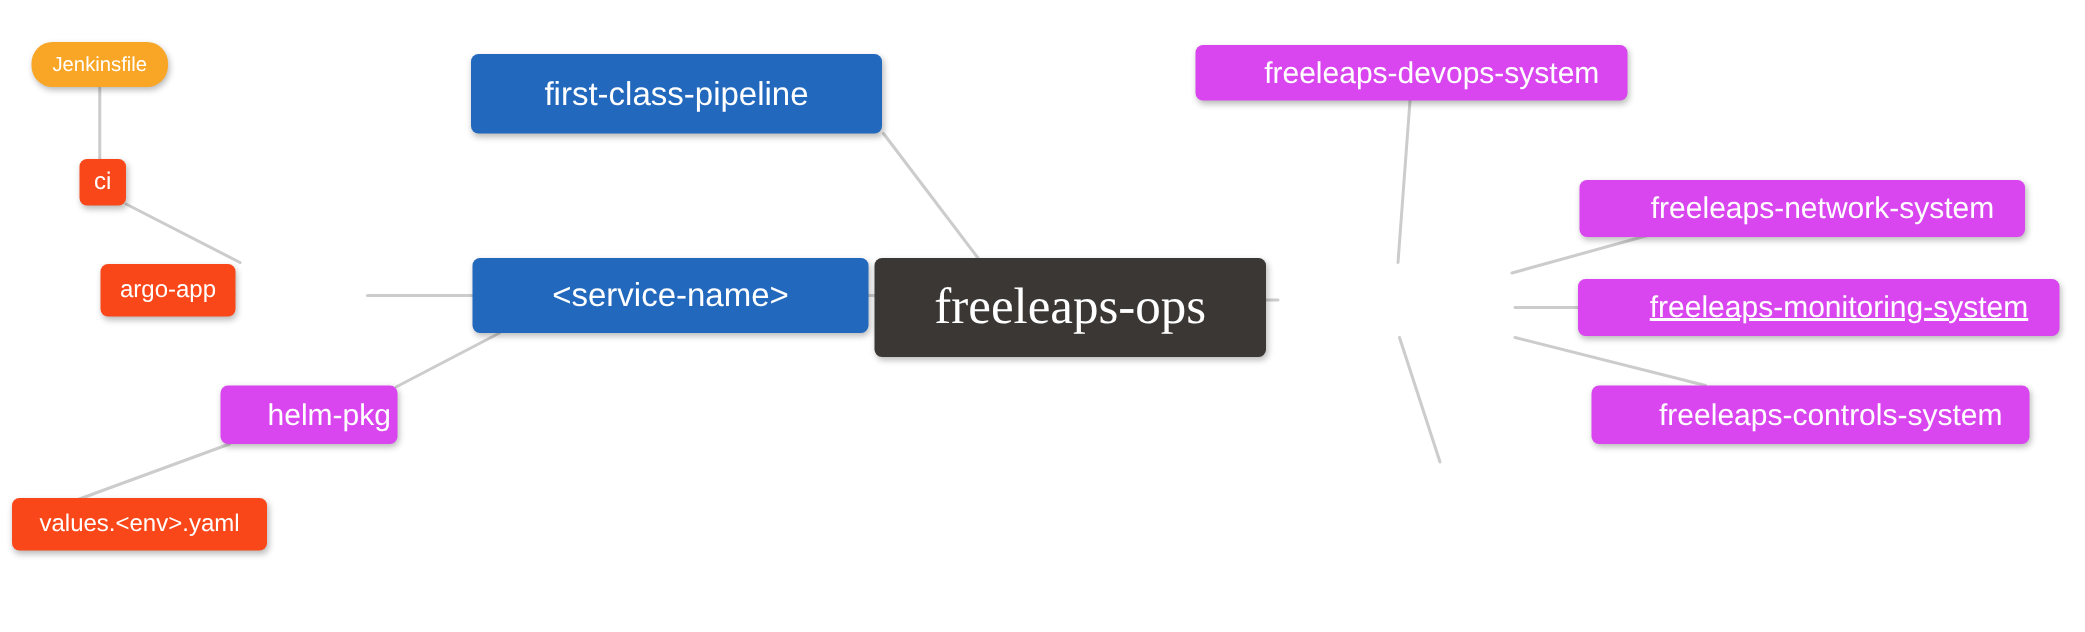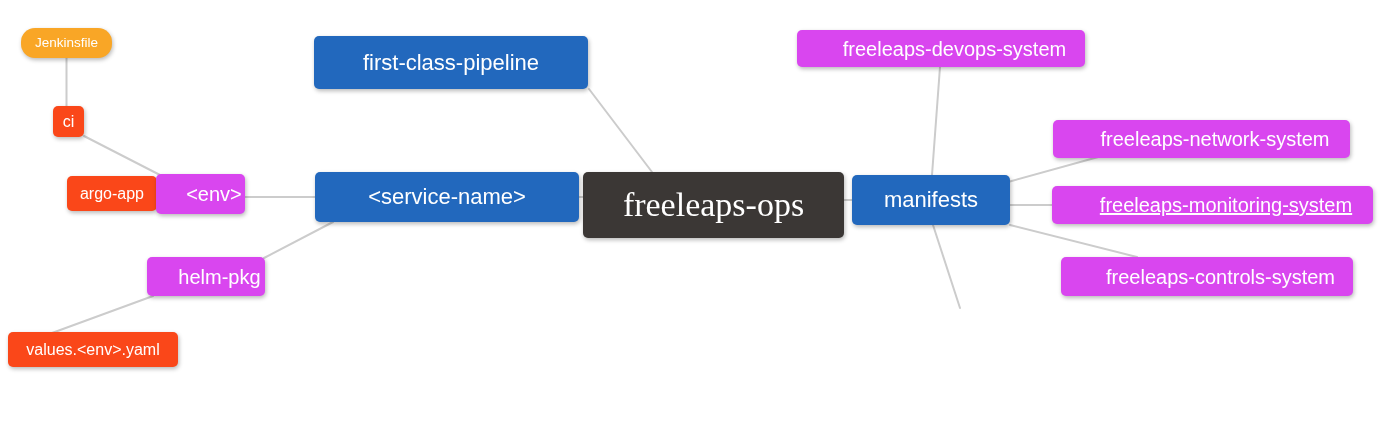--- a/index.html
+++ b/index.html
@@ -80,25 +80,23 @@
     <line x1="932" y1="175" x2="940" y2="67"></line>
     <line x1="1008" y1="182" x2="1120" y2="151"></line>
     <line x1="1010" y1="205" x2="1052" y2="205"></line>
     <line x1="1010" y1="225" x2="1137" y2="257"></line>
     <line x1="933" y1="225" x2="960" y2="308"></line>
   </svg>
 
   <div class="node l4" id="node-jenkinsfile">Jenkinsfile</div>
   <div class="node l3" id="node-ci">ci</div>
   <div class="node l3" id="node-argo-app">argo-app</div>
-  <div class="node l2" id="node-env">&lt;env&gt;</div>
   <div class="node l2" id="node-helm-pkg">helm-pkg</div>
   <div class="node l3" id="node-values-env-yaml">values.&lt;env&gt;.yaml</div>
   <div class="node l1" id="node-first-class-pipeline">first-class-pipeline</div>
   <div class="node l1" id="node-service-name">&lt;service-name&gt;</div>
   <div class="node l0" id="node-freeleaps-ops">freeleaps-ops</div>
-  <div class="node l1" id="node-manifests">manifests</div>
   <div class="node l2" id="node-devops-system">freeleaps-devops-system</div>
   <div class="node l2" id="node-network-system">freeleaps-network-system</div>
   <div class="node l2" id="node-monitoring-system">freeleaps-monitoring-system</div>
   <div class="node l2" id="node-controls-system">freeleaps-controls-system</div>
 
 </div>
 
 </body></html>

